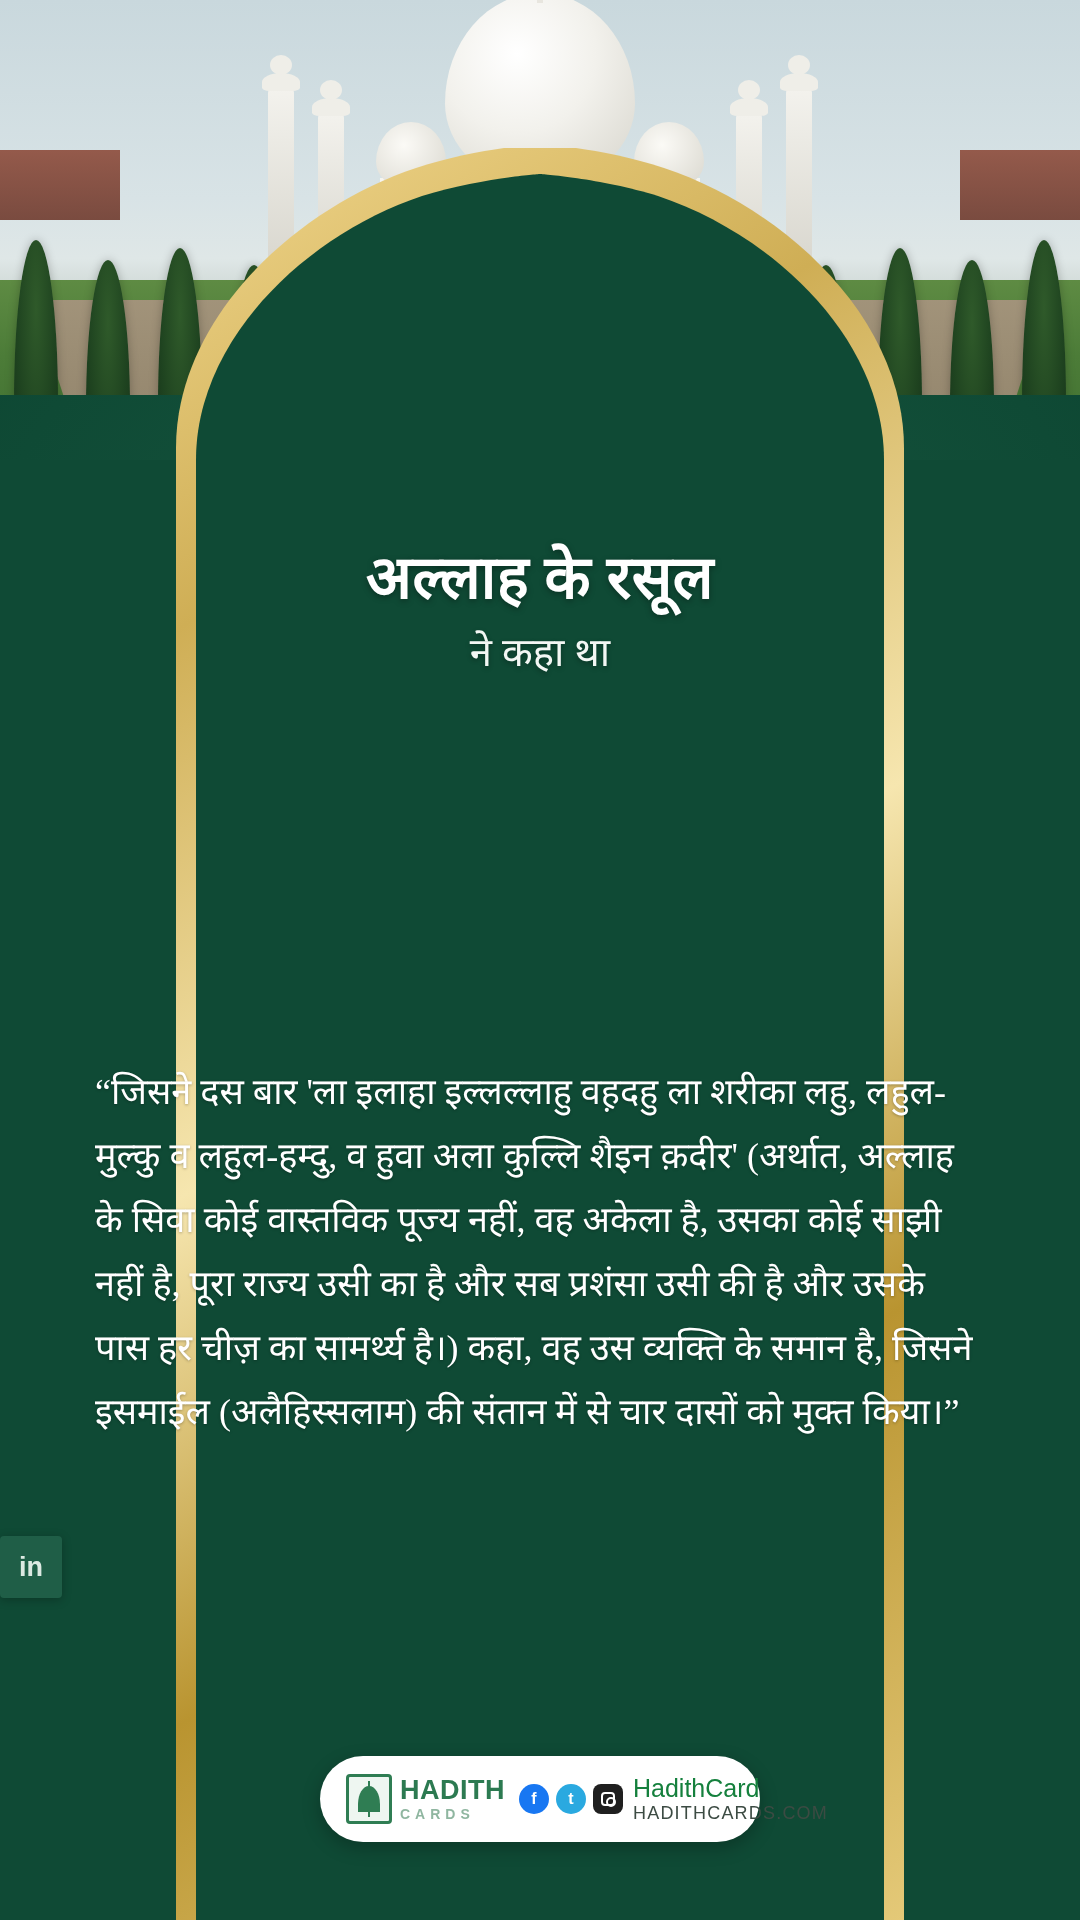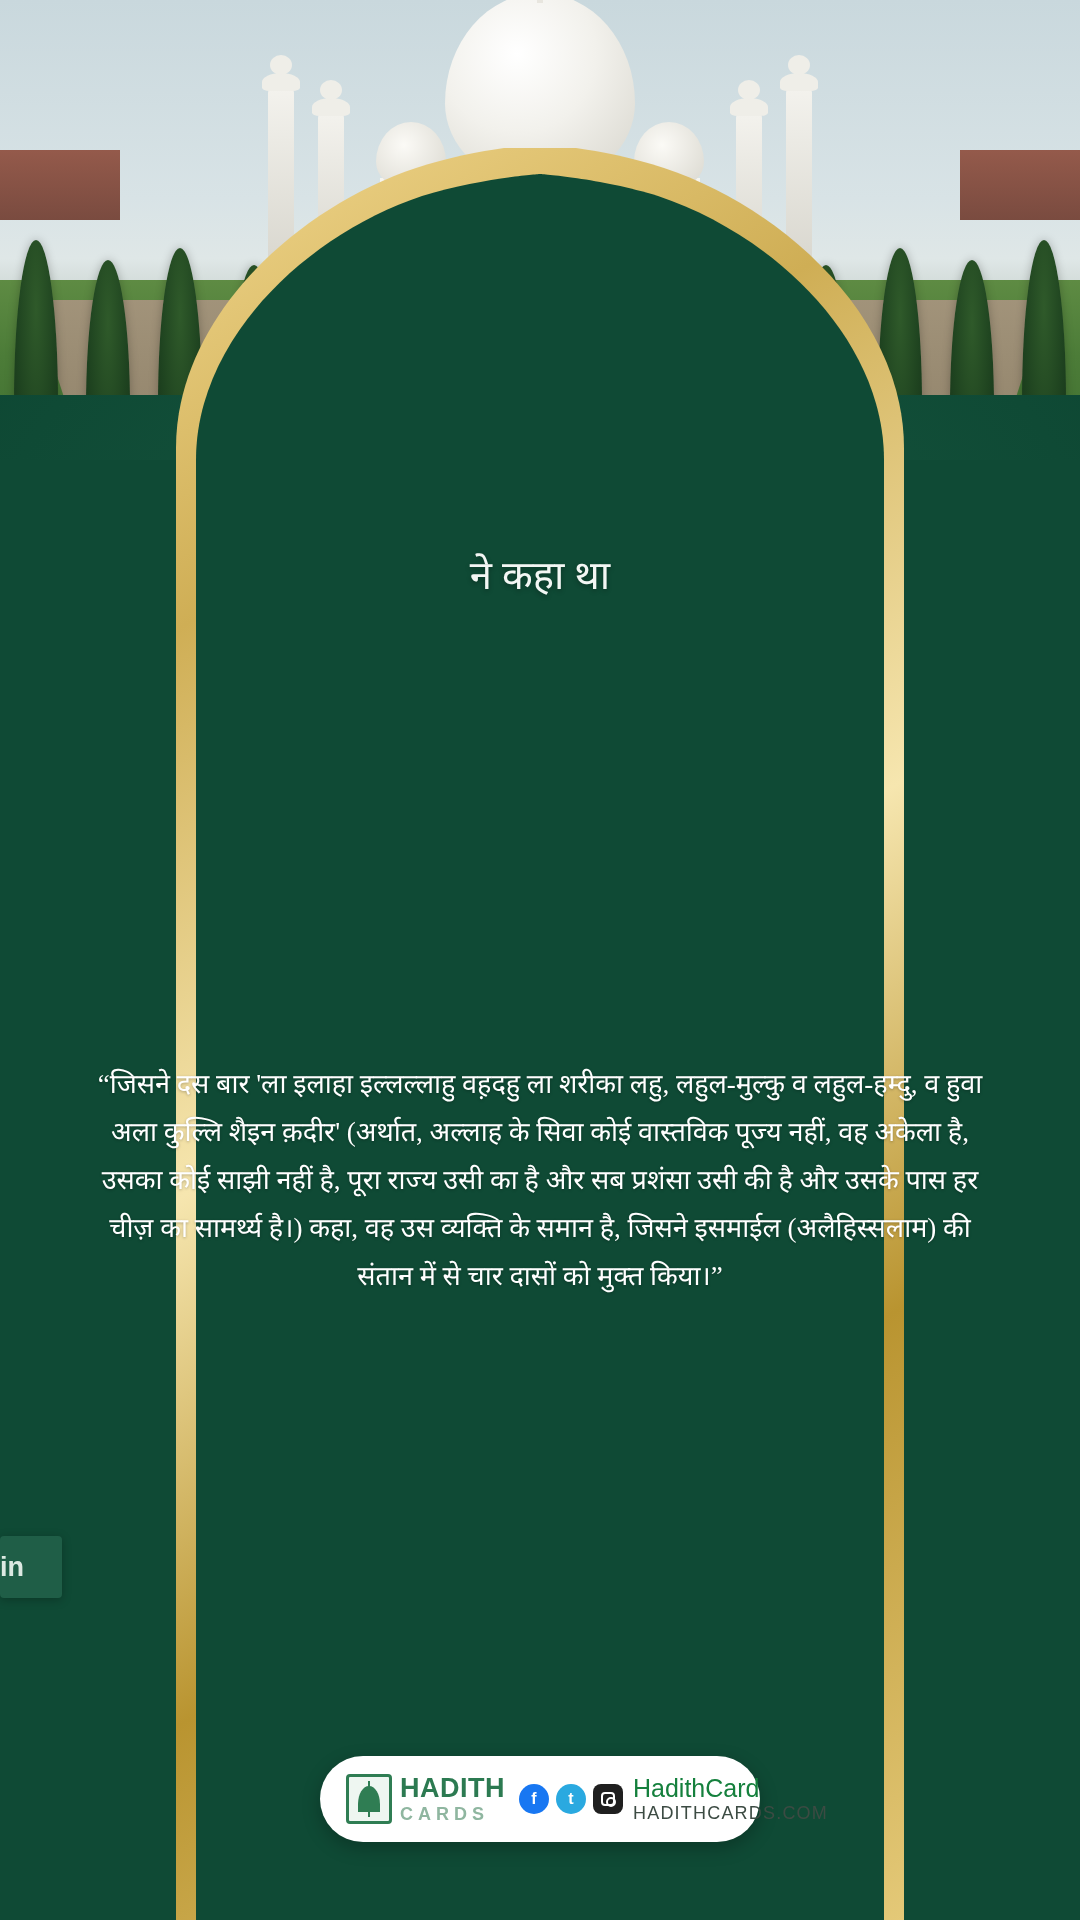--- a/index.html
+++ b/index.html
@@ -188,41 +188,40 @@
     margin-top:6px;
     color:#f3f7f4;
     text-shadow:0 2px 5px rgba(0,0,0,.3);
   }
 
   .body-text {
     position:absolute; left:95px; top:1060px; width:890px;
     z-index:6;
     color:#ffffff;
     font-family:"Liberation Serif", serif;
-    font-size:27px;
+    font-size:36px;
     line-height:1.78;
-    text-align:center;
     text-shadow:0 1px 3px rgba(0,0,0,.28);
   }
   .source {
     position:absolute; left:0; top:1490px; width:1080px;
     text-align:center;
     z-index:6;
     color:#ffffff;
     font-family:"Liberation Serif", serif;
     font-size:30px;
   }
 
   
   .li-chip {
     position:absolute; left:0; top:1536px;
     width:62px; height:62px;
     background:#1f5e47;
     border-radius:4px;
-    display:flex; align-items:center; 
+    display:flex; align-items:center; justify-content:center;
     color:#dce9e2;
     font-family:"Liberation Sans", sans-serif;
     font-weight:700; font-size:27px;
     z-index:9;
     box-shadow:0 2px 10px rgba(0,0,0,.25);
   }
 
   
   .footer {
     position:absolute; left:50%; transform:translateX(-50%);
@@ -255,21 +254,21 @@
     border-radius:50% 50% 2px 2px / 70% 70% 0 0;
   }
   .logo-text { margin-right:10px; }
   .logo-text .t1 {
     font-family:"Liberation Sans", sans-serif;
     font-weight:700; font-size:27px; color:#2c7a51; letter-spacing:.5px;
     line-height:1;
   }
   .logo-text .t2 {
     font-family:"Liberation Sans", sans-serif;
-    font-weight:700; font-size:18px; color:#8fb6a0; letter-spacing:5px;
+    font-weight:700; font-size:14px; color:#8fb6a0; letter-spacing:5px;
     line-height:1; margin-top:3px;
   }
   .socials { display:flex; gap:7px; margin:0 10px 0 4px; }
   .soc {
     width:30px; height:30px; border-radius:6px;
     background:#16324a;
     display:flex; align-items:center; justify-content:center;
     color:#fff; font-size:16px; font-weight:700;
     font-family:"Liberation Sans", sans-serif;
   }
@@ -348,20 +347,21 @@
   </div>
   <div class="skirt-left"></div>
   <div class="skirt-right"></div>
 
   <div class="arch-wrap">
     <div class="arch-shape"></div>
     <div class="arch-shape-in" style="background:#0f4a35;"></div>
   </div>
 
   <div class="heading">
+    <div class="l1">अल्लाह के रसूल</div>
     <div class="l3">ने कहा था</div>
   </div>
 
   <div class="body-text">“जिसने दस बार 'ला इलाहा इल्लल्लाहु वह़दहु ला शरीका लहु, लहुल-मुल्कु व लहुल-हम्दु, व हुवा अला कुल्लि शैइन क़दीर' (अर्थात, अल्लाह के सिवा कोई वास्तविक पूज्य नहीं, वह अकेला है, उसका कोई साझी नहीं है, पूरा राज्य उसी का है और सब प्रशंसा उसी की है और उसके पास हर चीज़ का सामर्थ्य है।) कहा, वह उस व्यक्ति के समान है, जिसने इसमाईल (अलैहिस्सलाम) की संतान में से चार दासों को मुक्त किया।”</div>
 
   <div class="li-chip">
     <span>in</span>
   </div>
 
   <div class="footer">

